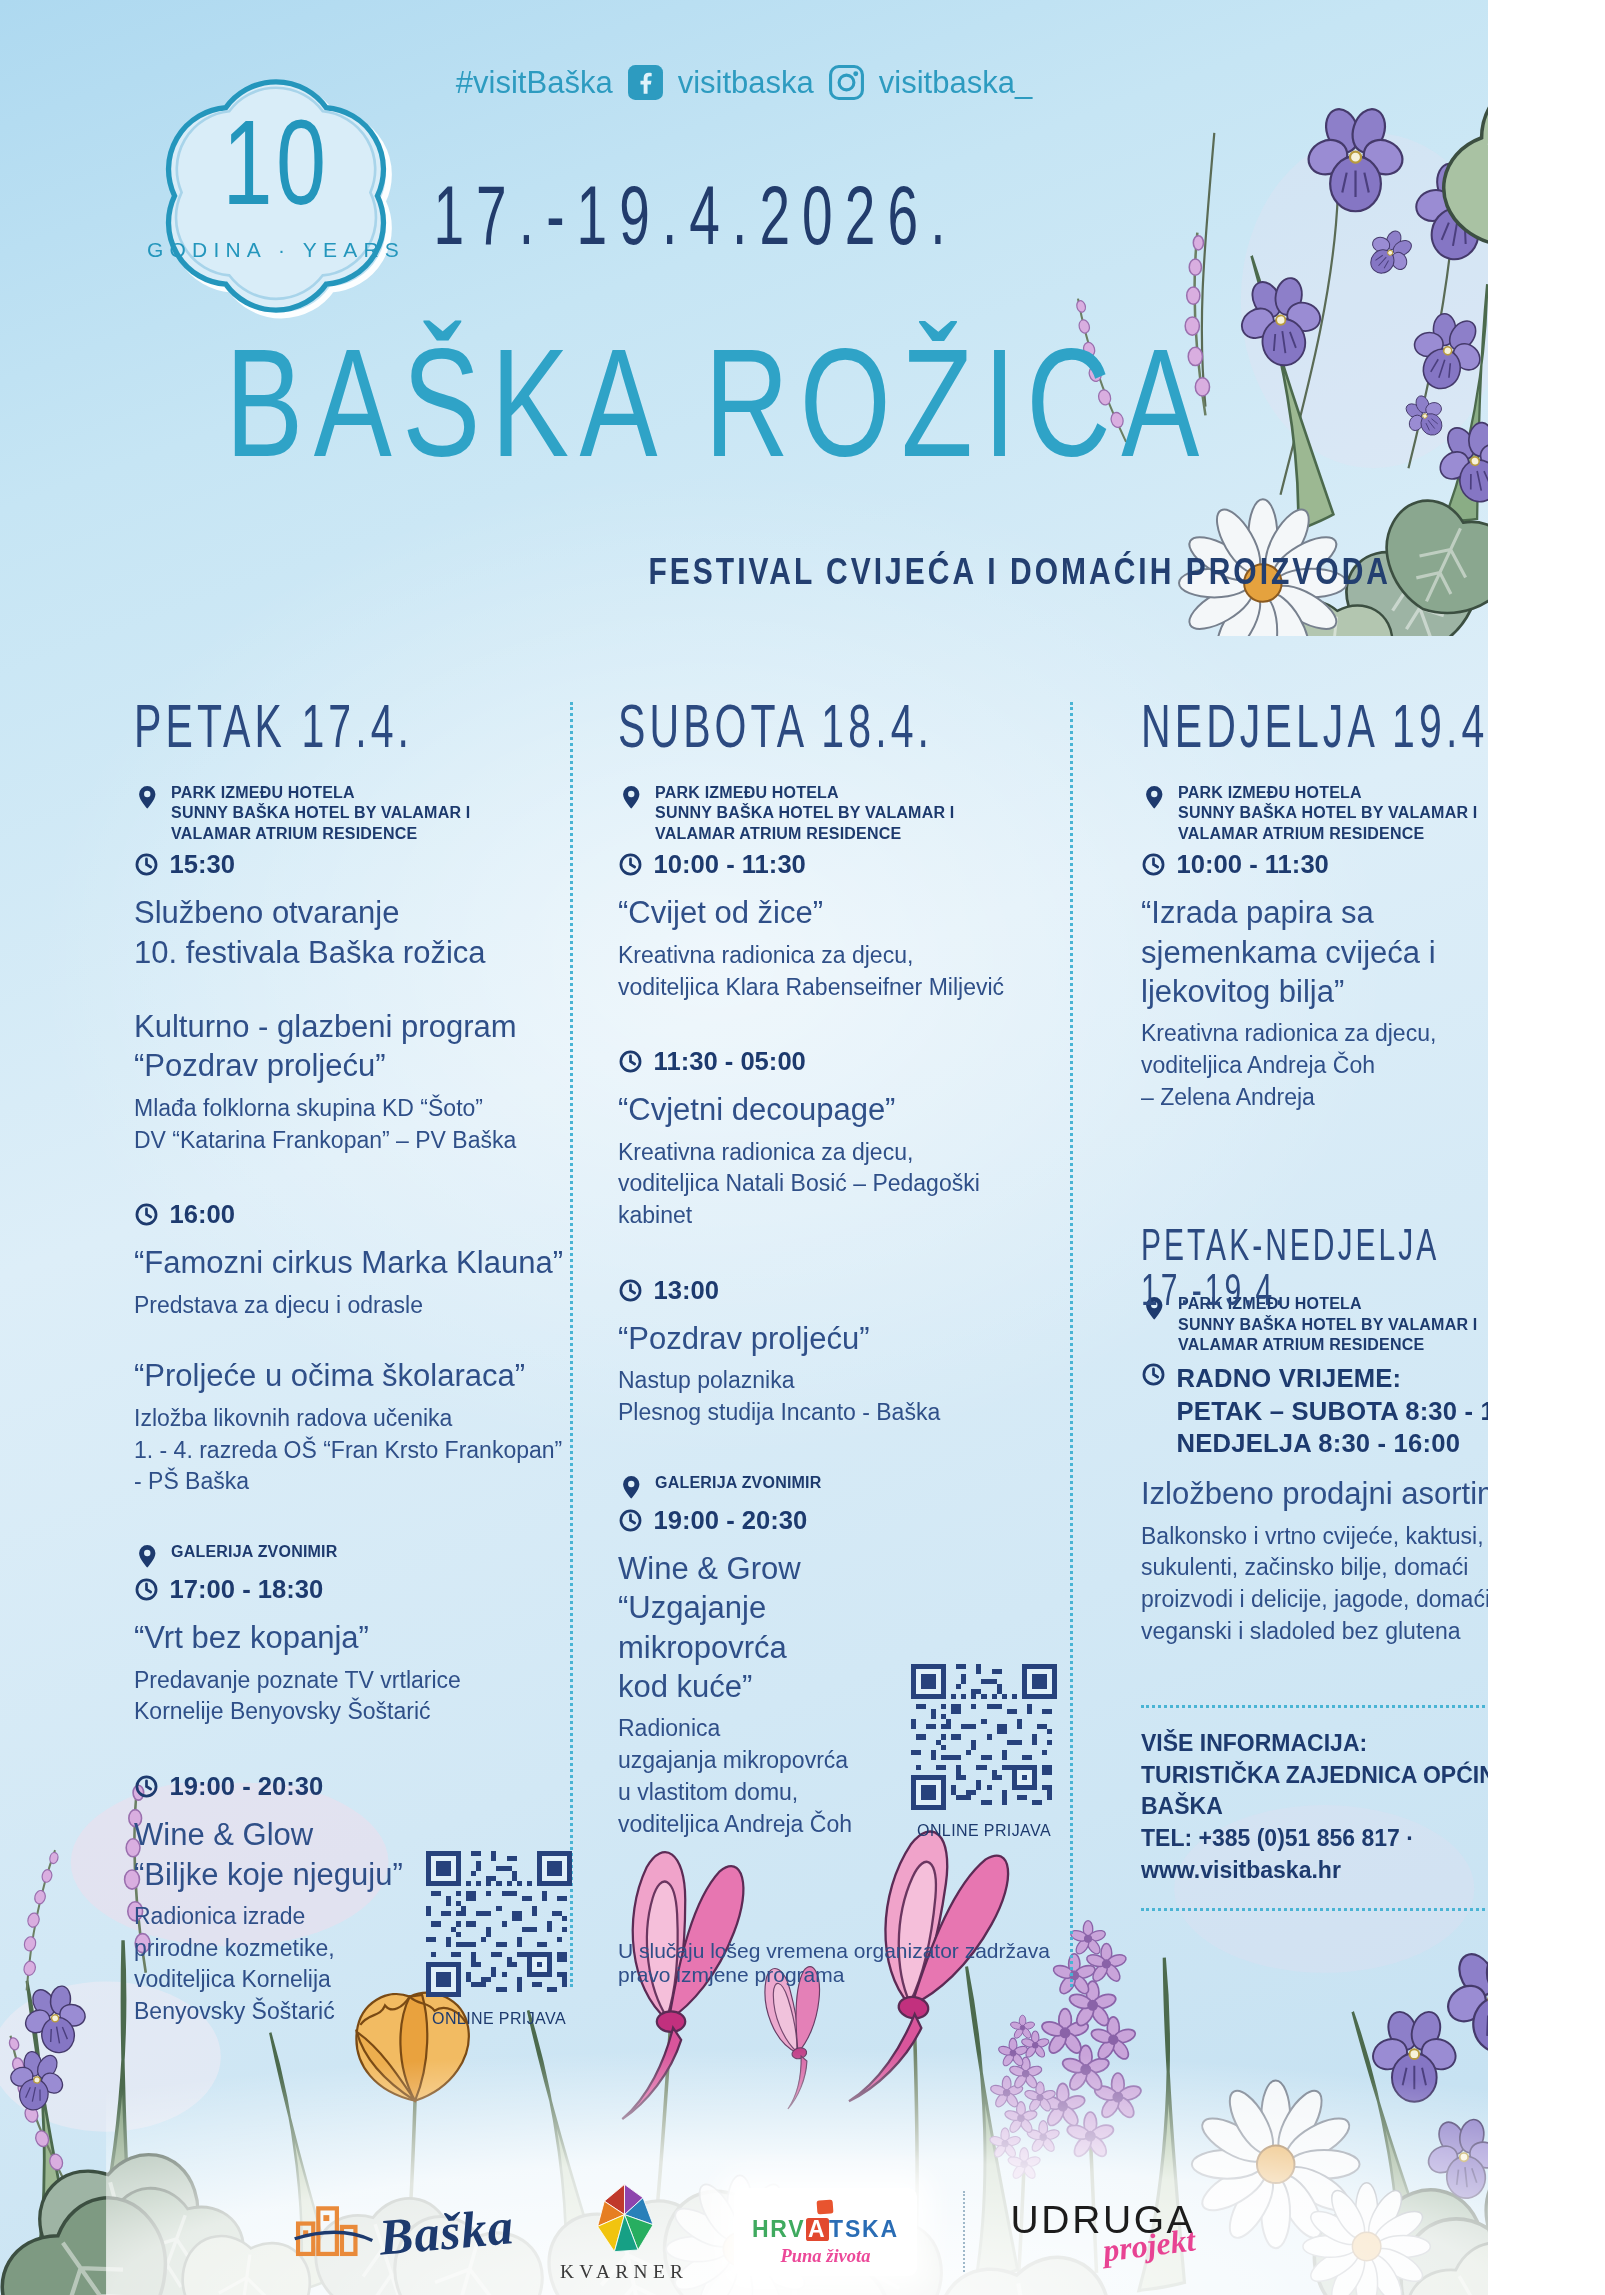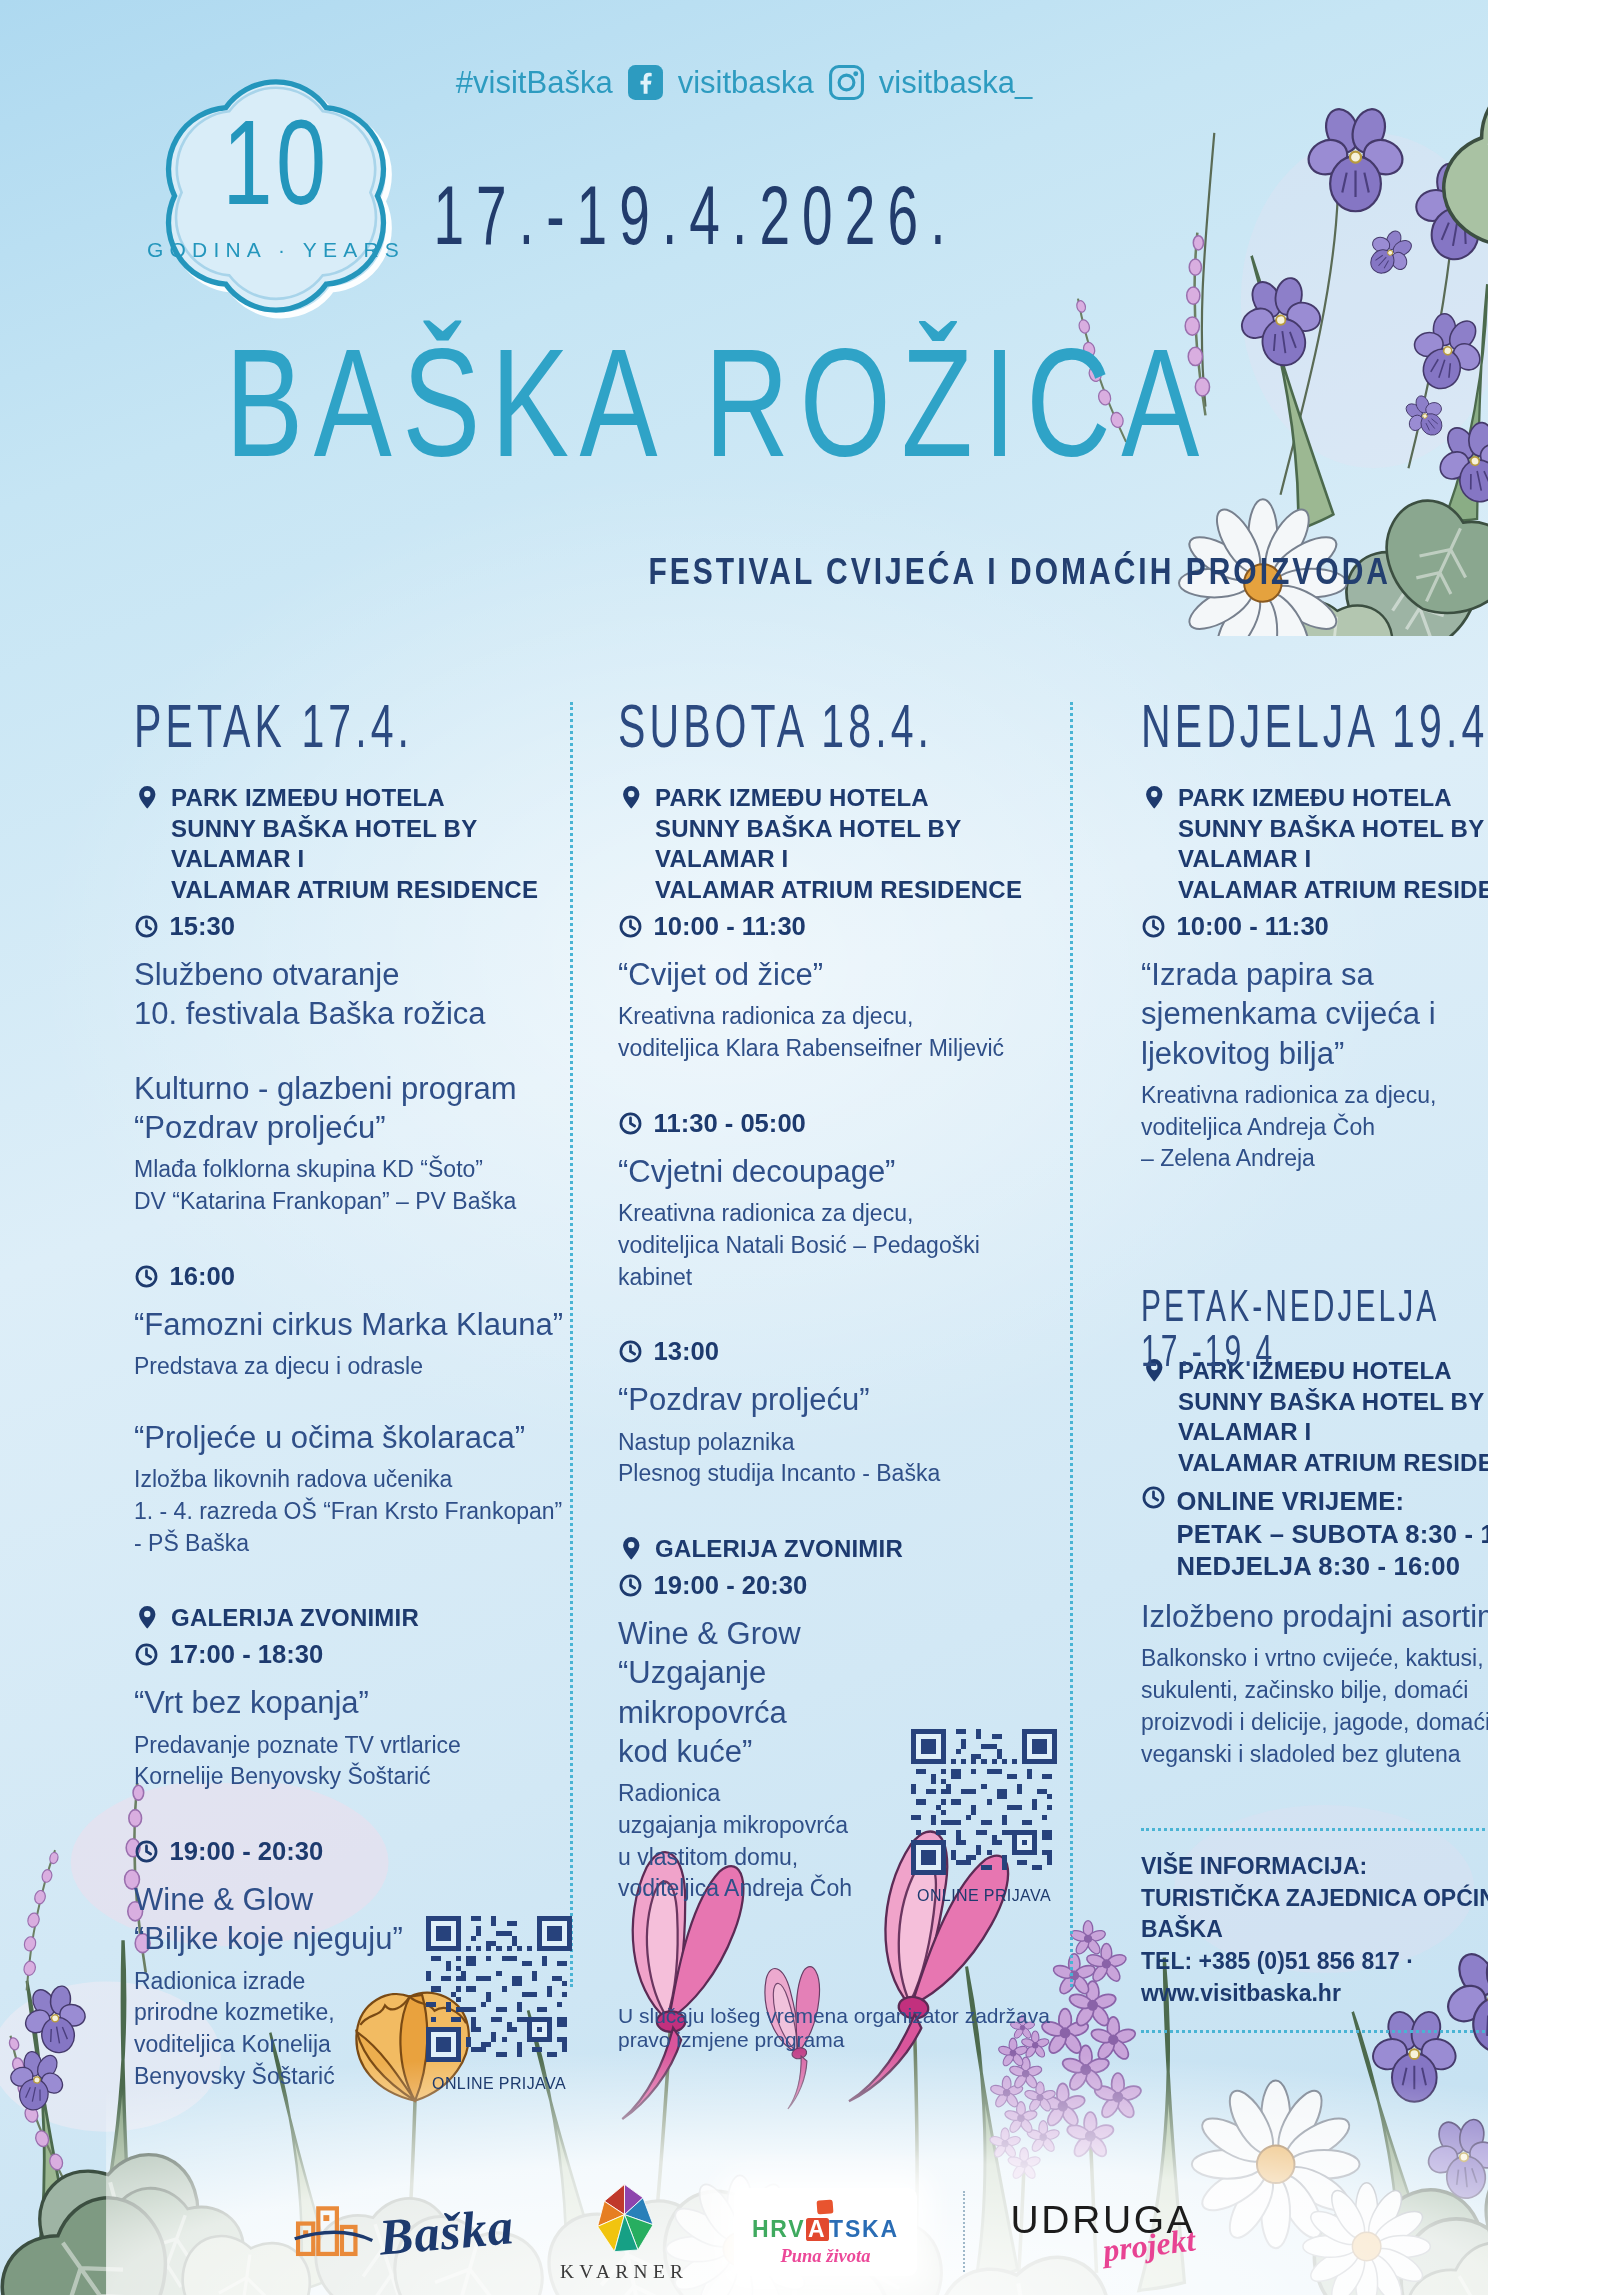--- a/index.html
+++ b/index.html
@@ -35,21 +35,21 @@
   
   .col{position:absolute;top:696px;z-index:3;}
   .col1{left:134px;width:440px;}
   .col2{left:618px;width:441px;}
   .col3{left:1141px;width:446px;}
   .vsep{position:absolute;top:702px;width:0;height:1285px;border-left:3.5px dotted #49b4d4;z-index:2;}
   .vsep1{left:570px;} .vsep2{left:1070px;}
   .day-heading{color:#2c4a80;font-size:41px;height:64px;}
   .loc{display:flex;gap:10.6px;margin-top:23px;align-items:flex-start;}
   .loc .ic{flex:0 0 26.5px;width:26.5px;height:26.5px;margin-top:0.9px;}
-  .loc-text{color:#1d3a6e;font-weight:700;font-size:24px;line-height:1.28;letter-spacing:0.2px;}
+  .loc-text{color:#1d3a6e;font-weight:700;font-size:16px;line-height:1.28;letter-spacing:0.2px;}
   .time{display:flex;gap:10.6px;align-items:center;margin-top:6px;color:#1d3a6e;font-weight:700;font-size:25.6px;}
   .time .ic{flex:0 0 25px;width:25px;height:25px;}
   .etitle{color:#2f4f88;font-size:31px;line-height:1.27;margin-top:14px;font-weight:400;}
   .edetails{color:#2f4f88;font-size:23px;line-height:1.38;margin-top:7px;}
   .gap-lg{margin-top:44px;} .gap-md{margin-top:35px;}
   .event-row{display:flex;gap:17.7px;align-items:flex-end;}
   .event-row .evleft{flex:1 1 auto;}
   .qr-wrap{flex:0 0 150px;text-align:center;margin-top:12.4px;}
   .qr-wrap svg{width:146px;height:146px;display:block;margin:0 auto;}
   .qr-label{margin-top:12.4px;color:#1d3a6e;font-weight:400;font-size:16px;letter-spacing:0.4px;}
@@ -569,21 +569,21 @@
         </svg>
       <div class="loc-text pre">PARK IZMEĐU HOTELA
 SUNNY BAŠKA HOTEL BY VALAMAR I
 VALAMAR ATRIUM RESIDENCE</div>
     </div>
     <div class="time" style="align-items:flex-start;">
       <svg class="ic" viewBox="0 0 24 24">
           <circle cx="12" cy="12" r="9.2" fill="none" stroke="#1d3a6e" stroke-width="2.6"></circle>
           <path d="M12 6.6V12l4 2.4" fill="none" stroke="#1d3a6e" stroke-width="2.6" stroke-linecap="round"></path>
         </svg>
-      <span class="loc-text pre" style="font-size:25.6px;"><span>ONLINE VRIJEME:</span>
+      <span class="loc-text pre" style="font-size:25.6px;"><span>RADNO VRIJEME:</span>
 <span class="pre">PETAK – SUBOTA 8:30 - 18:00
 NEDJELJA 8:30 - 16:00</span></span>
     </div>
     <div class="etitle pre">Izložbeno prodajni asortiman</div>
     <div class="edetails pre">Balkonsko i vrtno cvijeće, kaktusi,
 sukulenti, začinsko bilje, domaći
 proizvodi i delicije, jagode, domaći,
 veganski i sladoled bez glutena</div>
     <div class="contact pre">VIŠE INFORMACIJA:
 TURISTIČKA ZAJEDNICA OPĆINE BAŠKA

